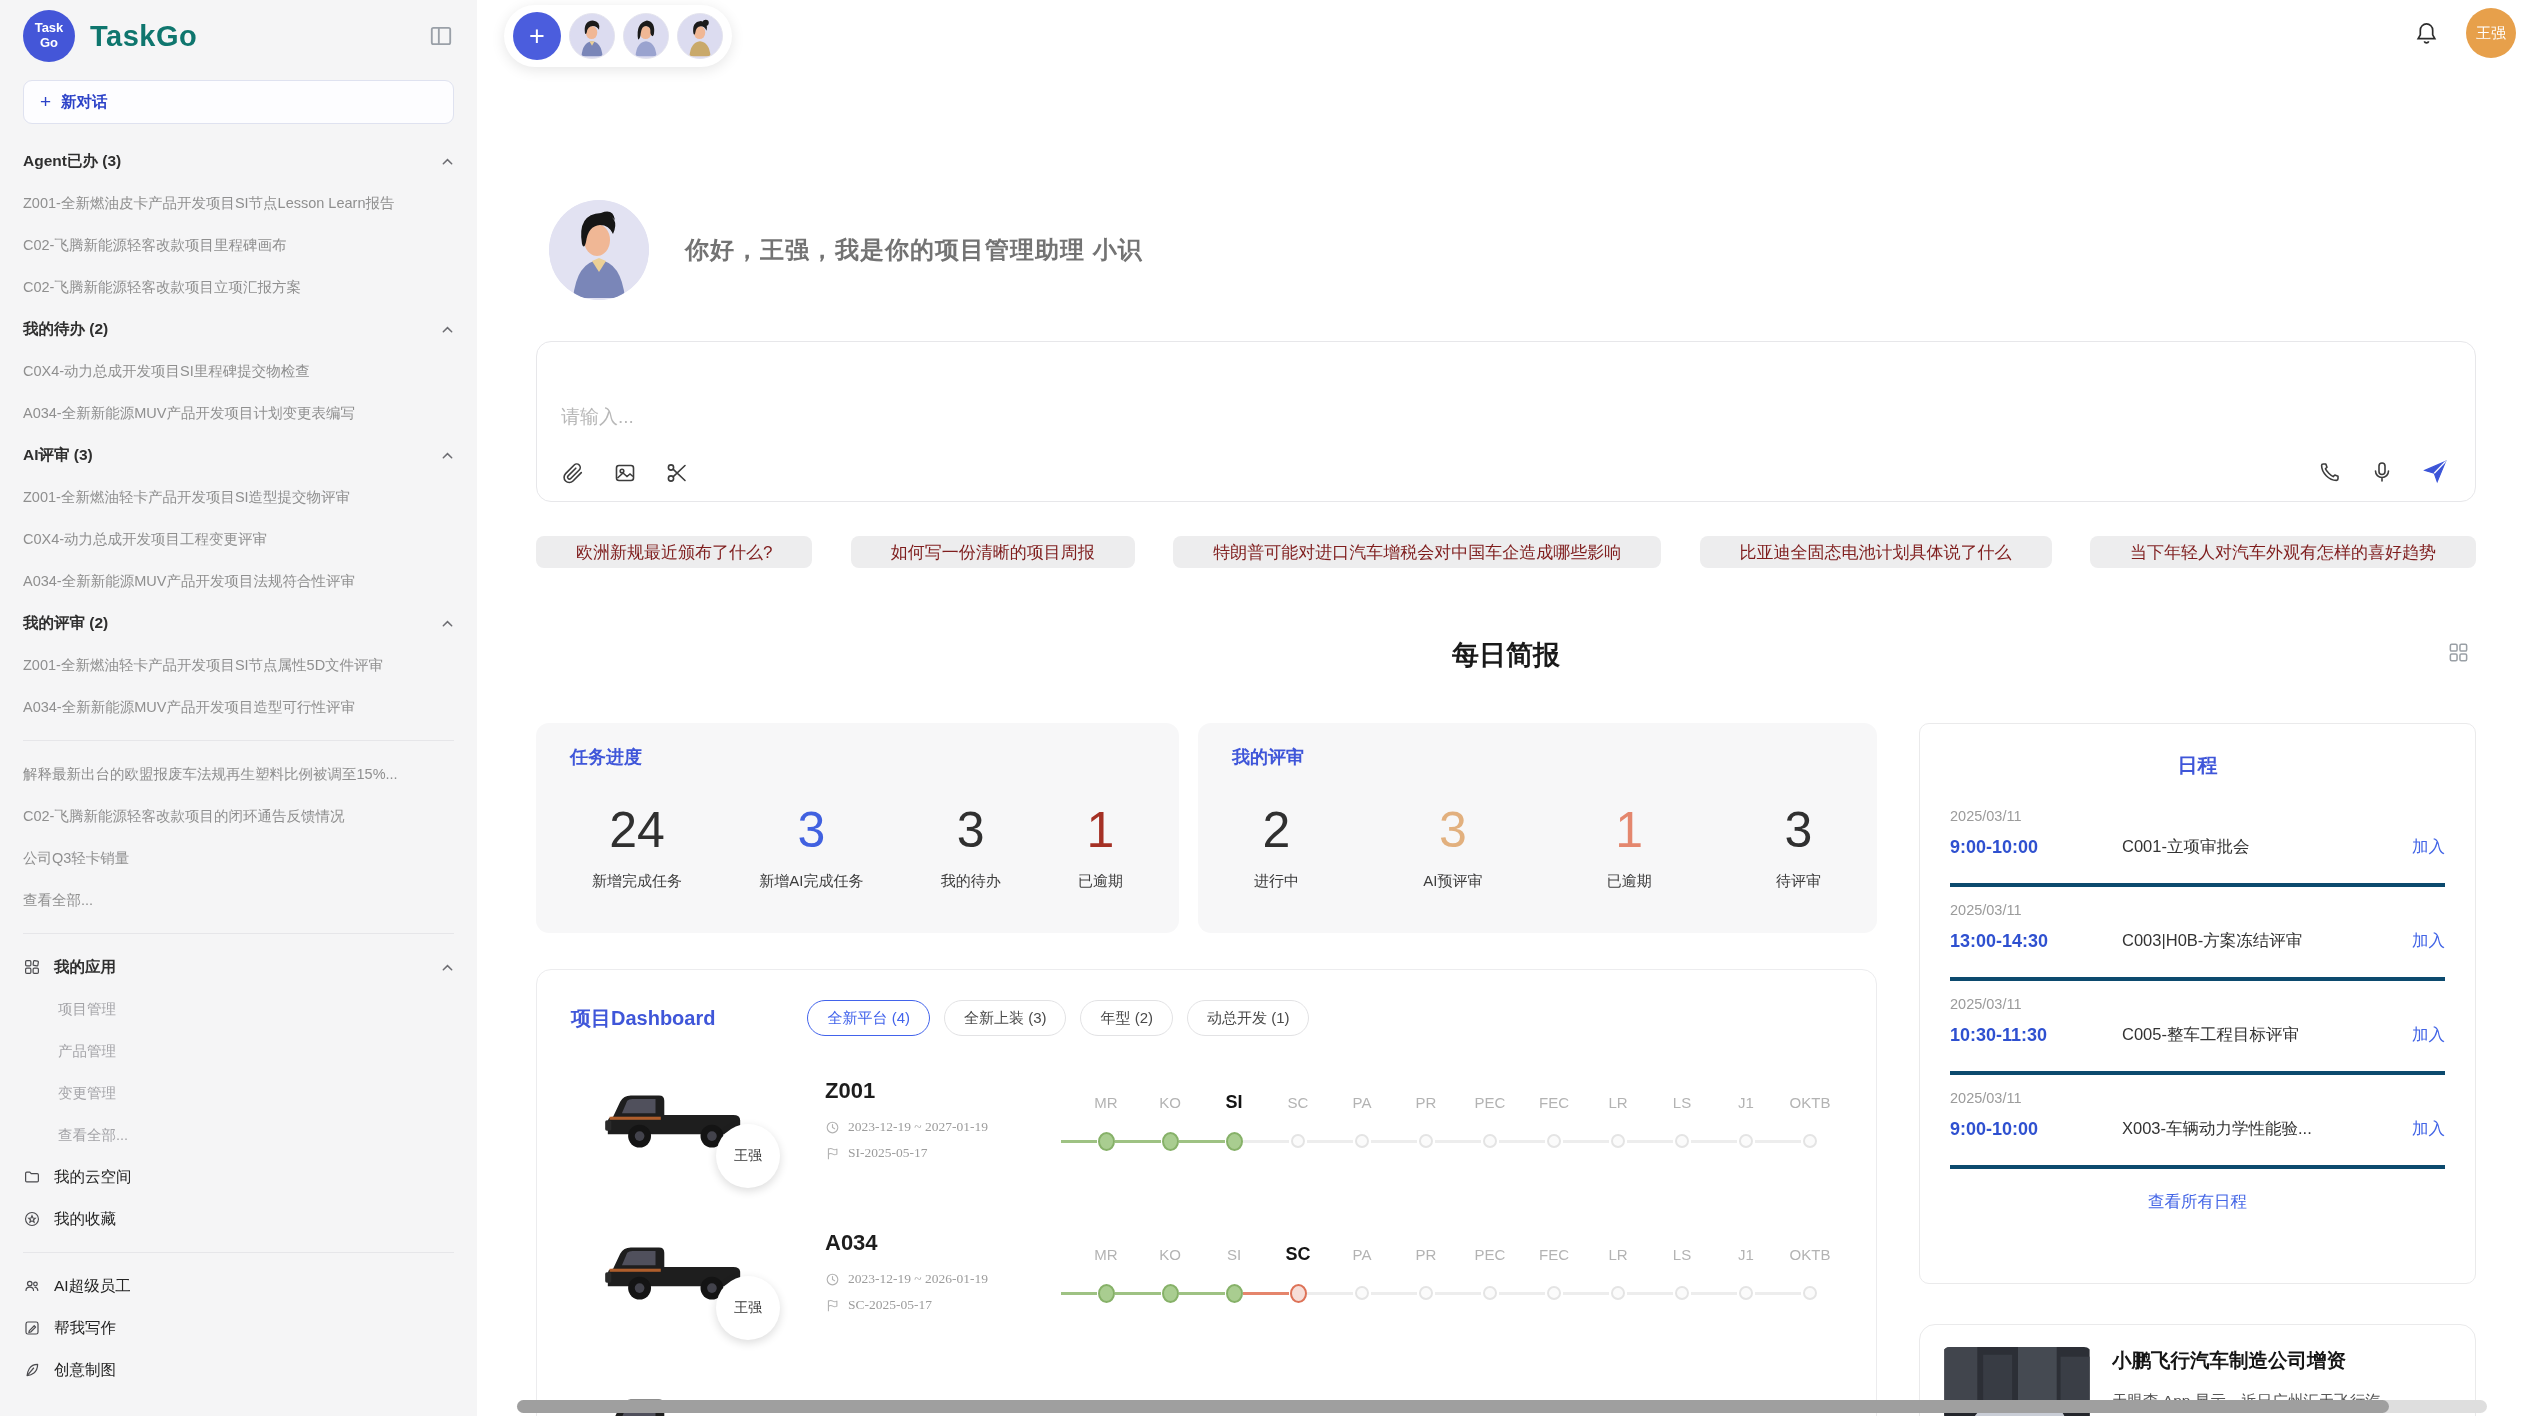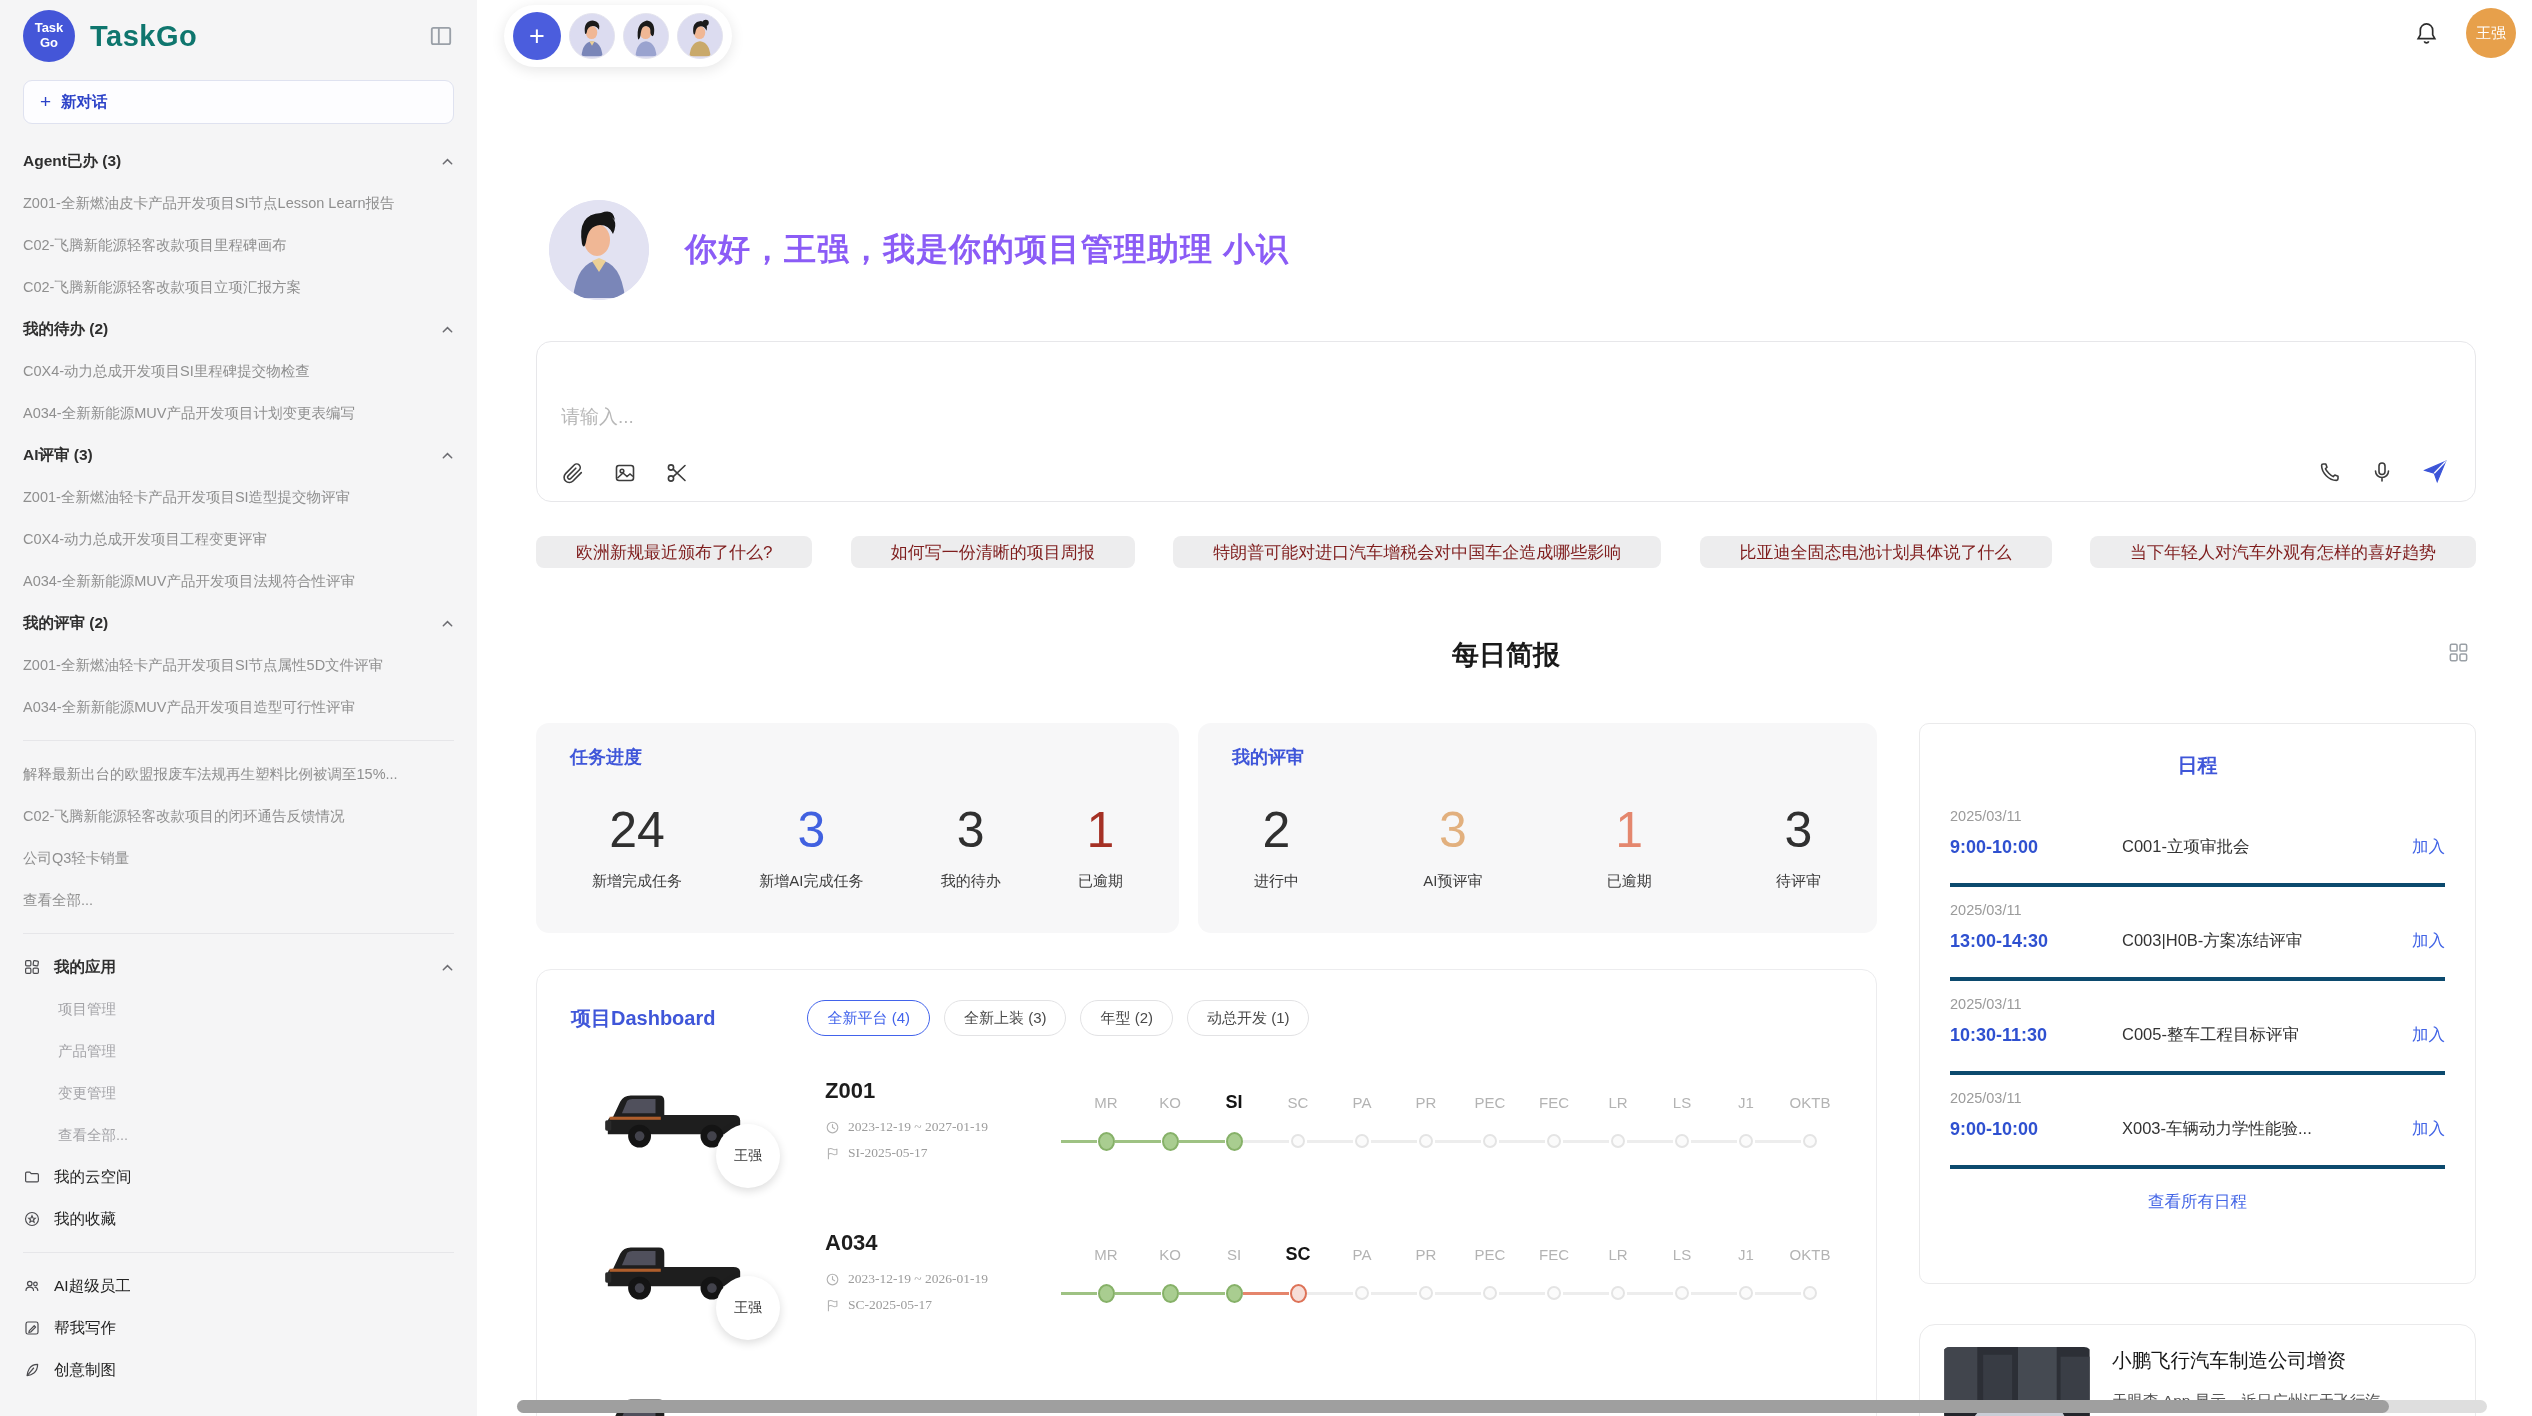--- a/index.html
+++ b/index.html
@@ -29,21 +29,21 @@
   .top-pill { position:absolute; left:27px; top:5px; height:62px; background:#fff; border-radius:34px; box-shadow:0 3px 14px rgba(0,0,0,.10); display:flex; align-items:center; padding:0 9px; gap:8px; }
   .plus-btn { width:48px; height:48px; border-radius:50%; background:#4b5ddd; color:#fff; font-size:27px; font-weight:300; display:flex; align-items:center; justify-content:center; border:none; cursor:pointer; }
   .mini-av { width:46px; height:46px; border-radius:50%; border:1px solid #e4e4ee; overflow:hidden; background:#dcdcf0; cursor:pointer; }
   .mini-av svg, .big-av svg { width:100%; height:100%; display:block; }
   .top-right { position:absolute; right:16px; top:8px; display:flex; align-items:center; gap:26px; }
   .bell { width:27px; height:27px; color:#2c2c2c; cursor:pointer; }
   .user-av { width:50px; height:50px; border-radius:50%; background:#e7a04b; color:#fff; font-size:15px; display:flex; align-items:center; justify-content:center; cursor:pointer; }
 
   .greeting { position:absolute; left:72px; top:200px; display:flex; align-items:center; gap:36px; }
   .big-av { width:100px; height:100px; border-radius:50%; overflow:hidden; background:#e2e2f2; flex:0 0 auto; }
-  .greet-text { font-size:32px; font-weight:700; color:#8b5cf6; letter-spacing:1px; }
+  .greet-text { font-size:24px; font-weight:700; color:#737373; letter-spacing:1px; }
 
   .composer { position:absolute; left:59px; top:341px; width:1940px; height:161px; border:1px solid #e7e7ea; border-radius:15px; background:#fff; }
   .composer textarea { position:absolute; top:0; left:0; width:100%; height:112px; border:none; outline:none; resize:none; padding:62px 24px 0; font-size:19px; color:#333; font-family:inherit; background:transparent; }
   .composer textarea::placeholder { color:#b8b8b8; }
   .comp-icons-l { position:absolute; left:24px; bottom:16px; display:flex; gap:28px; }
   .comp-icons-r { position:absolute; right:26px; bottom:16px; display:flex; gap:28px; align-items:center; }
   .cic { width:24px; height:24px; color:#3c3c3c; cursor:pointer; }
   .cic.send { width:27px; height:27px; color:#3c55d8; }
 
   .chips { position:absolute; left:59px; top:536px; width:1940px; display:flex; justify-content:space-between; }
@@ -101,21 +101,21 @@
   .s-row { margin-top:12px; display:flex; align-items:center; }
   .s-time { color:#2e50d0; font-weight:700; font-size:18px; width:172px; flex:0 0 auto; }
   .s-name { flex:1; color:#333; font-size:16.5px; white-space:nowrap; overflow:hidden; }
   .s-join { color:#4365e6; font-size:16.5px; cursor:pointer; }
   .sched-viewall { margin-top:22px; text-align:center; color:#4365e6; font-size:16.5px; cursor:pointer; }
 
   .news { position:absolute; left:1442px; top:1324px; width:557px; height:130px; border:1px solid #eaeaeb; border-radius:16px; background:#fff; padding:22px; display:flex; gap:20px; }
   .news-img { width:150px; height:92px; border-radius:8px; overflow:hidden; flex:0 0 auto; }
   .news-img svg { width:100%; height:100%; display:block; }
   .news-body { overflow:hidden; }
-  .news-title { font-size:19.5px; font-weight:400; color:#151515; white-space:nowrap; }
+  .news-title { font-size:19.5px; font-weight:700; color:#151515; white-space:nowrap; }
   .news-snippet { margin-top:17px; font-size:15.5px; color:#555; white-space:nowrap; overflow:hidden; }
 
   .hscroll { position:absolute; left:40px; right:45px; bottom:3px; height:13px; border-radius:7px; background:#dedede; }
   .hscroll-thumb { width:95%; height:13px; border-radius:7px; background:#9f9f9f; }
 
   .ic { display:inline-flex; }
   .ic svg { width:100%; height:100%; display:block; }
 </style>
 </head>
 <body>

